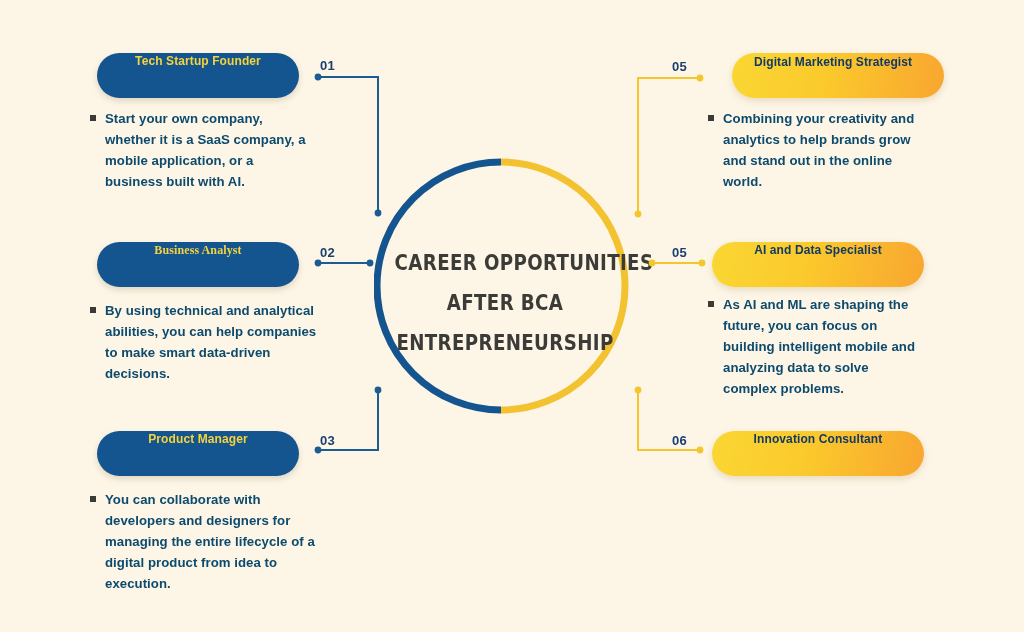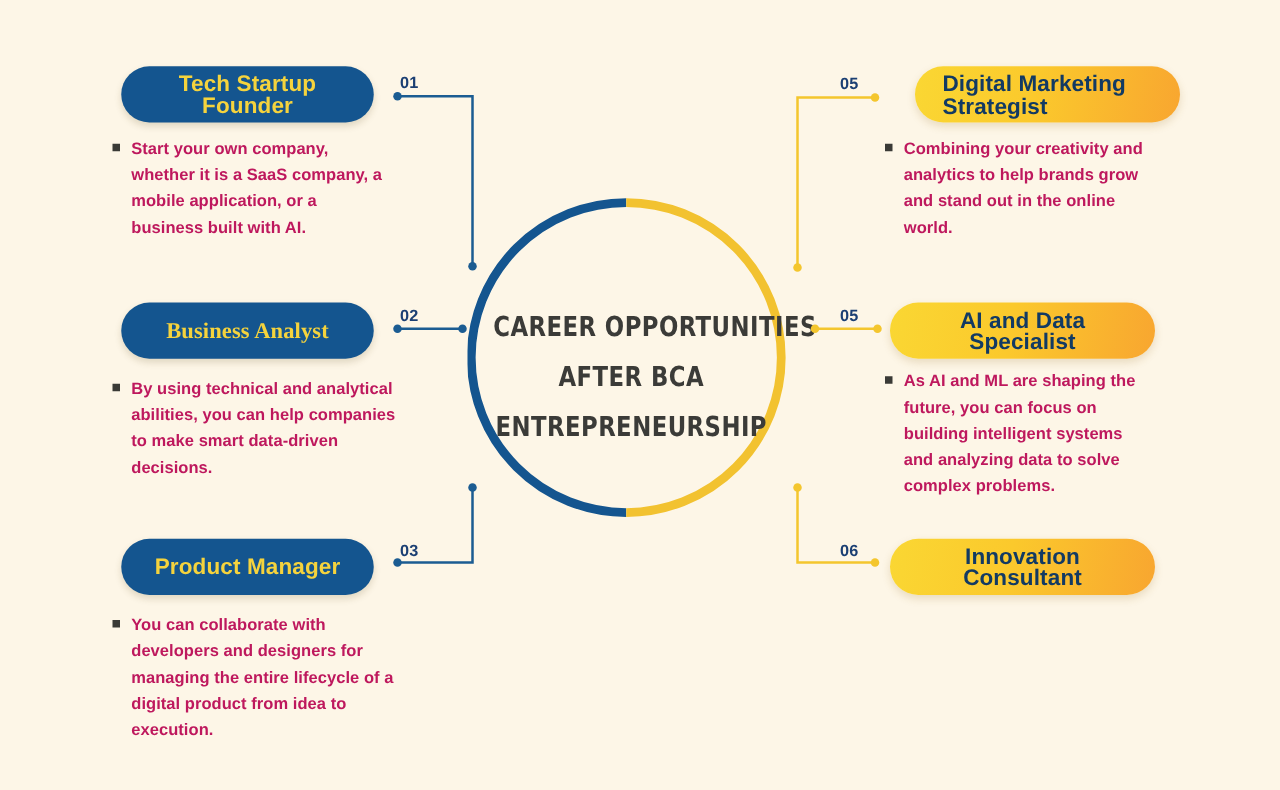--- a/index.html
+++ b/index.html
@@ -46,48 +46,47 @@
     text-transform: uppercase;
     transform: scaleX(0.92);
     transform-origin: center top;
   }
   .center-title .tline { display: block; white-space: nowrap; }
 
   
   .pill {
     position: absolute;
     display: flex;
-    align-items: center;
     justify-content: center;
     box-sizing: border-box;
     border-radius: 999px;
     padding: 0 18px;
     font-weight: bold;
-    font-size: 18px;
+    font-size: 12px;
     line-height: 17px;
     text-align: center;
     letter-spacing: 0.1px;
   }
   .pill.blue {
     background: #14558f;
     color: #f5d33d;
     box-shadow: 0 3px 6px rgba(90, 70, 20, 0.18);
   }
   .pill.yellow {
     background: linear-gradient(100deg, #fad733 0%, #fbc92c 45%, #f8a630 100%);
     color: #123a63;
     box-shadow: 0 3px 7px rgba(150, 110, 30, 0.20);
   }
 
   
   .desc {
     position: absolute;
     display: flex;
     gap: 9px;
-    color: #be185d;
+    color: #0c4a6e;
     font-weight: bold;
     font-size: 13.2px;
     line-height: 21px;
     letter-spacing: 0.05px;
   }
   .desc .bullet {
     flex: 0 0 auto;
     width: 6px;
     height: 6px;
     margin-top: 7px;
@@ -214,20 +213,20 @@
   <div class="desc" style="left:708px; top:108px; width:210px;">
     <span class="bullet"></span>
     <span class="desc-text">Combining your creativity and analytics to help brands grow and stand out in the online world.</span>
   </div>
 
   <div class="pill yellow" style="left:712px; top:242px; width:212px; height:45px;">
     <span>AI and Data Specialist</span>
   </div>
   <div class="desc" style="left:708px; top:294px; width:212px;">
     <span class="bullet"></span>
-    <span class="desc-text">As AI and ML are shaping the future, you can focus on building intelligent systems and analyzing data to solve complex problems.</span>
+    <span class="desc-text">As AI and ML are shaping the future, you can focus on building intelligent mobile and analyzing data to solve complex problems.</span>
   </div>
 
   <div class="pill yellow" style="left:712px; top:431px; width:212px; height:45px;">
     <span>Innovation Consultant</span>
   </div>
 
 </div>
 
 </body></html>

